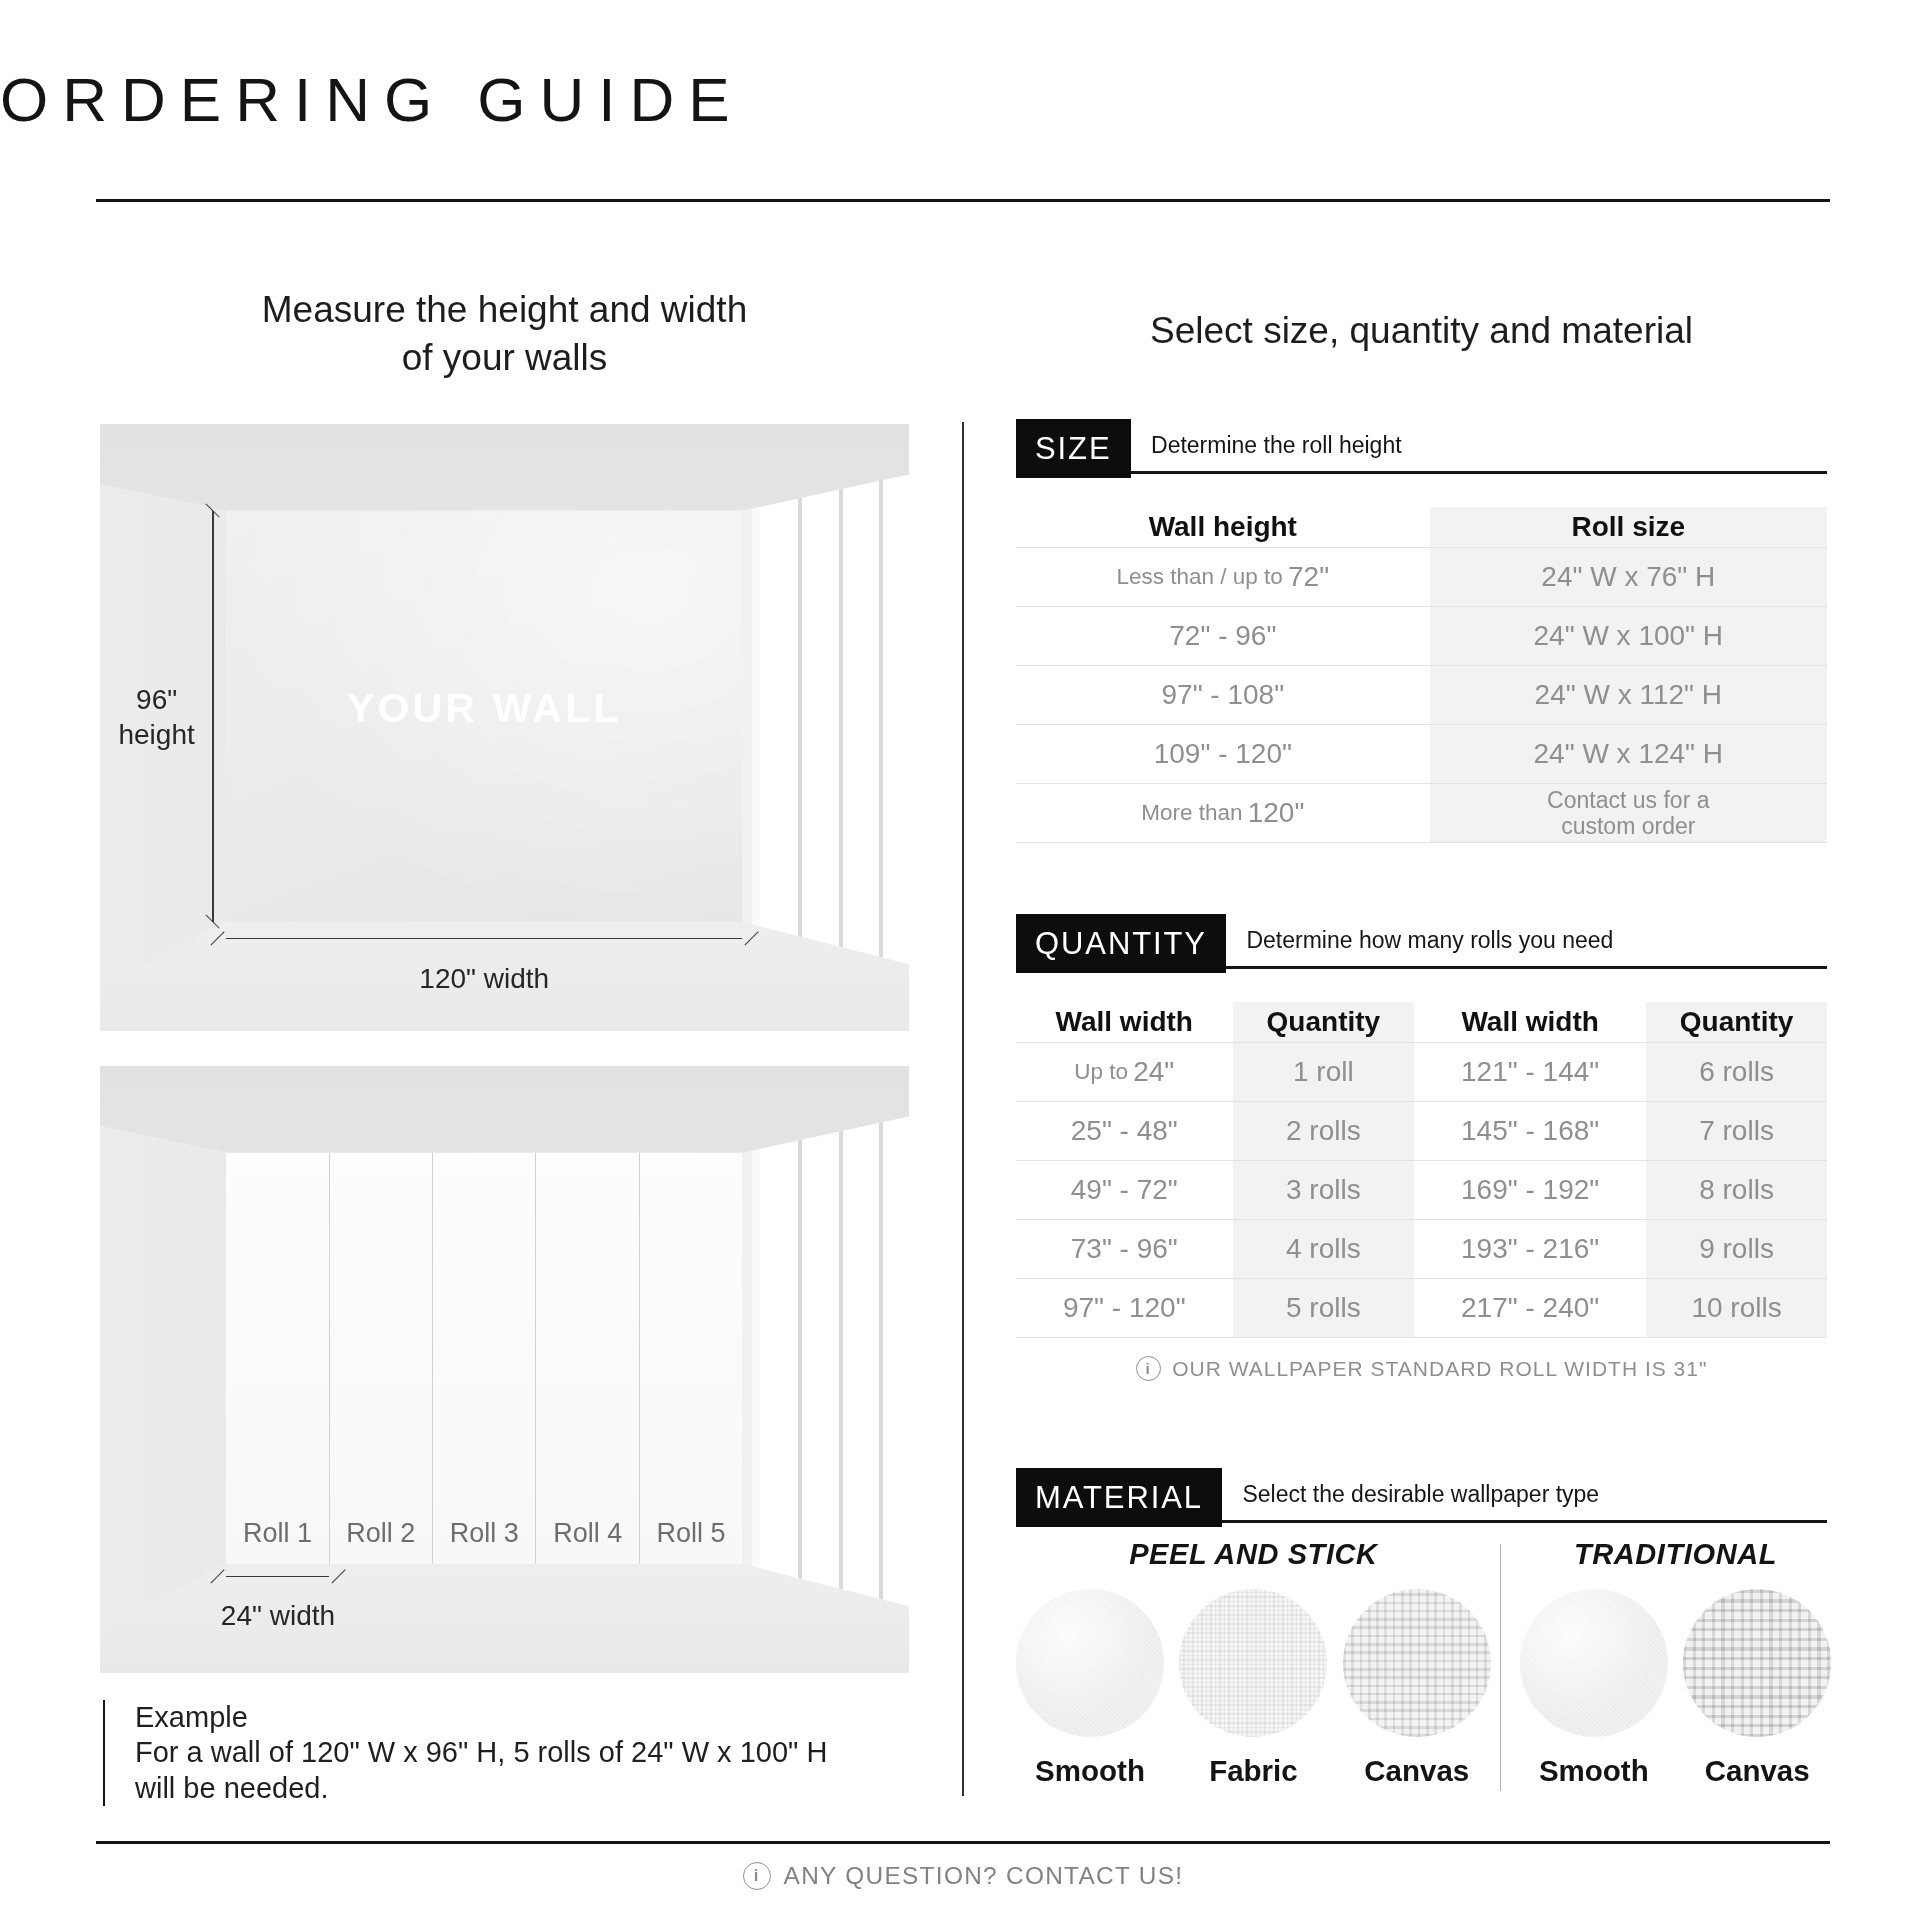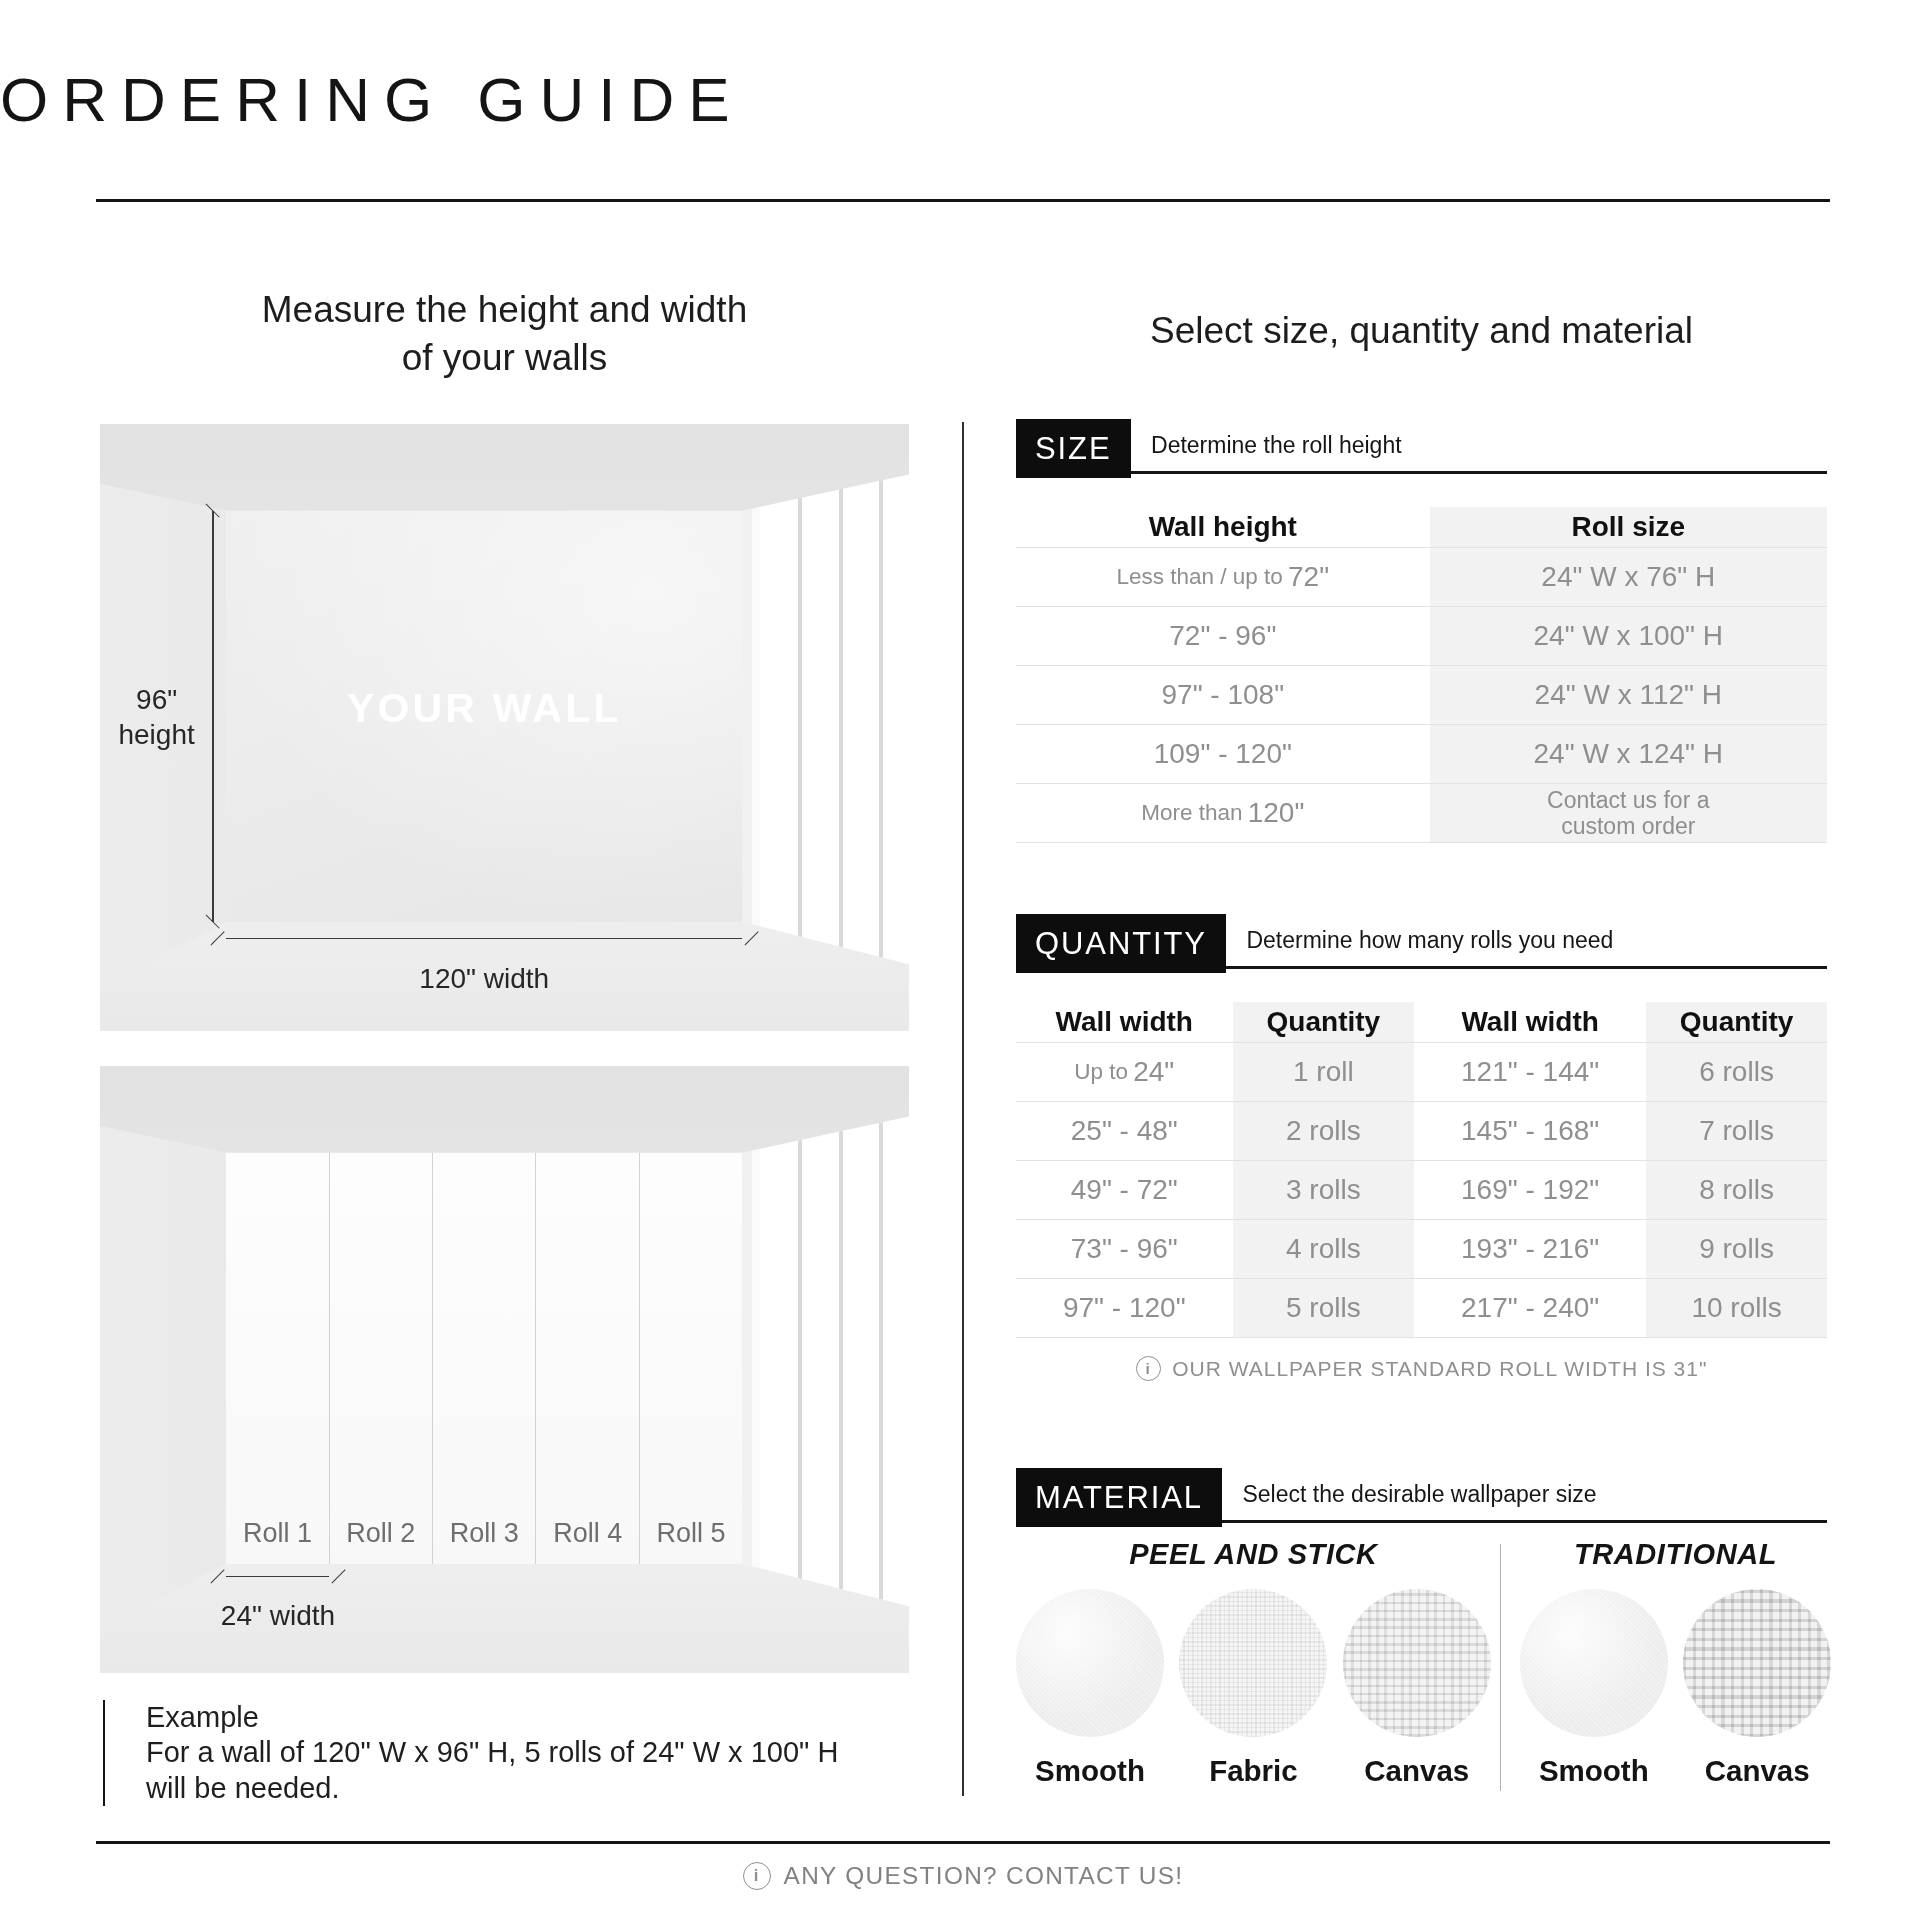--- a/index.html
+++ b/index.html
@@ -52,21 +52,21 @@
 
   
   .panels{left:15.6%;top:14.3%;width:63.8%;height:67.7%;display:flex;}
   .panel{flex:1;background:linear-gradient(180deg,#fdfdfd 0%,#f8f8f8 100%);border-left:1.3px solid #d2d2d2;position:relative;}
   .panel:first-child{border-left:none;}
   .roll-label{position:absolute;left:0;right:0;bottom:3.5%;text-align:center;font-size:27px;color:#6e6e6e;}
   .dim-hline-short{left:15.6%;top:84%;width:12.76%;height:1.3px;background:#3a3a3a;}
   .width-label-short{left:12%;width:20%;top:87.6%;}
 
   
-  .example{left:103px;top:1700px;width:796px;border-left:2.6px solid #141414;padding-left:41px;font-size:29px;line-height:1.22;color:#1f1f1f;}
+  .example{left:103px;top:1700px;width:796px;border-left:2.6px solid #141414;padding-left:30px;font-size:29px;line-height:1.22;color:#1f1f1f;}
   .example p{margin:0;}
 
   
   .rcol{left:1016px;width:811px;}
   .sec-head{display:flex;align-items:center;gap:20.5px;height:59px;}
   .sec-rule{position:absolute;left:0;right:0;bottom:3.9px;height:3.2px;background:#151515;}
   .badge{position:relative;z-index:1;background:#0d0d0d;color:#ffffff;font-size:31px;letter-spacing:1.9px;padding:0 19px;height:59px;display:flex;align-items:center;}
   .sec-sub{position:relative;z-index:1;font-size:23px;color:#161616;margin-bottom:6.4px;}
 
   .sec-head-size{top:419px;}
@@ -301,21 +301,21 @@
   </div>
 
   <div class="abs qty-note">
     <span class="info-icon">i</span>
     <span>OUR WALLPAPER STANDARD ROLL WIDTH IS 31"</span>
   </div>
 
   <div class="abs rcol sec-head sec-head-mat">
     <div class="sec-rule"></div>
     <span class="badge">MATERIAL</span>
-    <span class="sec-sub">Select the desirable wallpaper size</span>
+    <span class="sec-sub">Select the desirable wallpaper type</span>
   </div>
 
   <div class="abs mat-area">
     <div class="mat-divider"></div>
 
     <div class="mat-group mat-group-left">
       <div class="mat-title">PEEL AND STICK</div>
       <div class="swatch-row">
         <div class="swatch">
           <div class="swatch-circle tx-smooth"></div>

